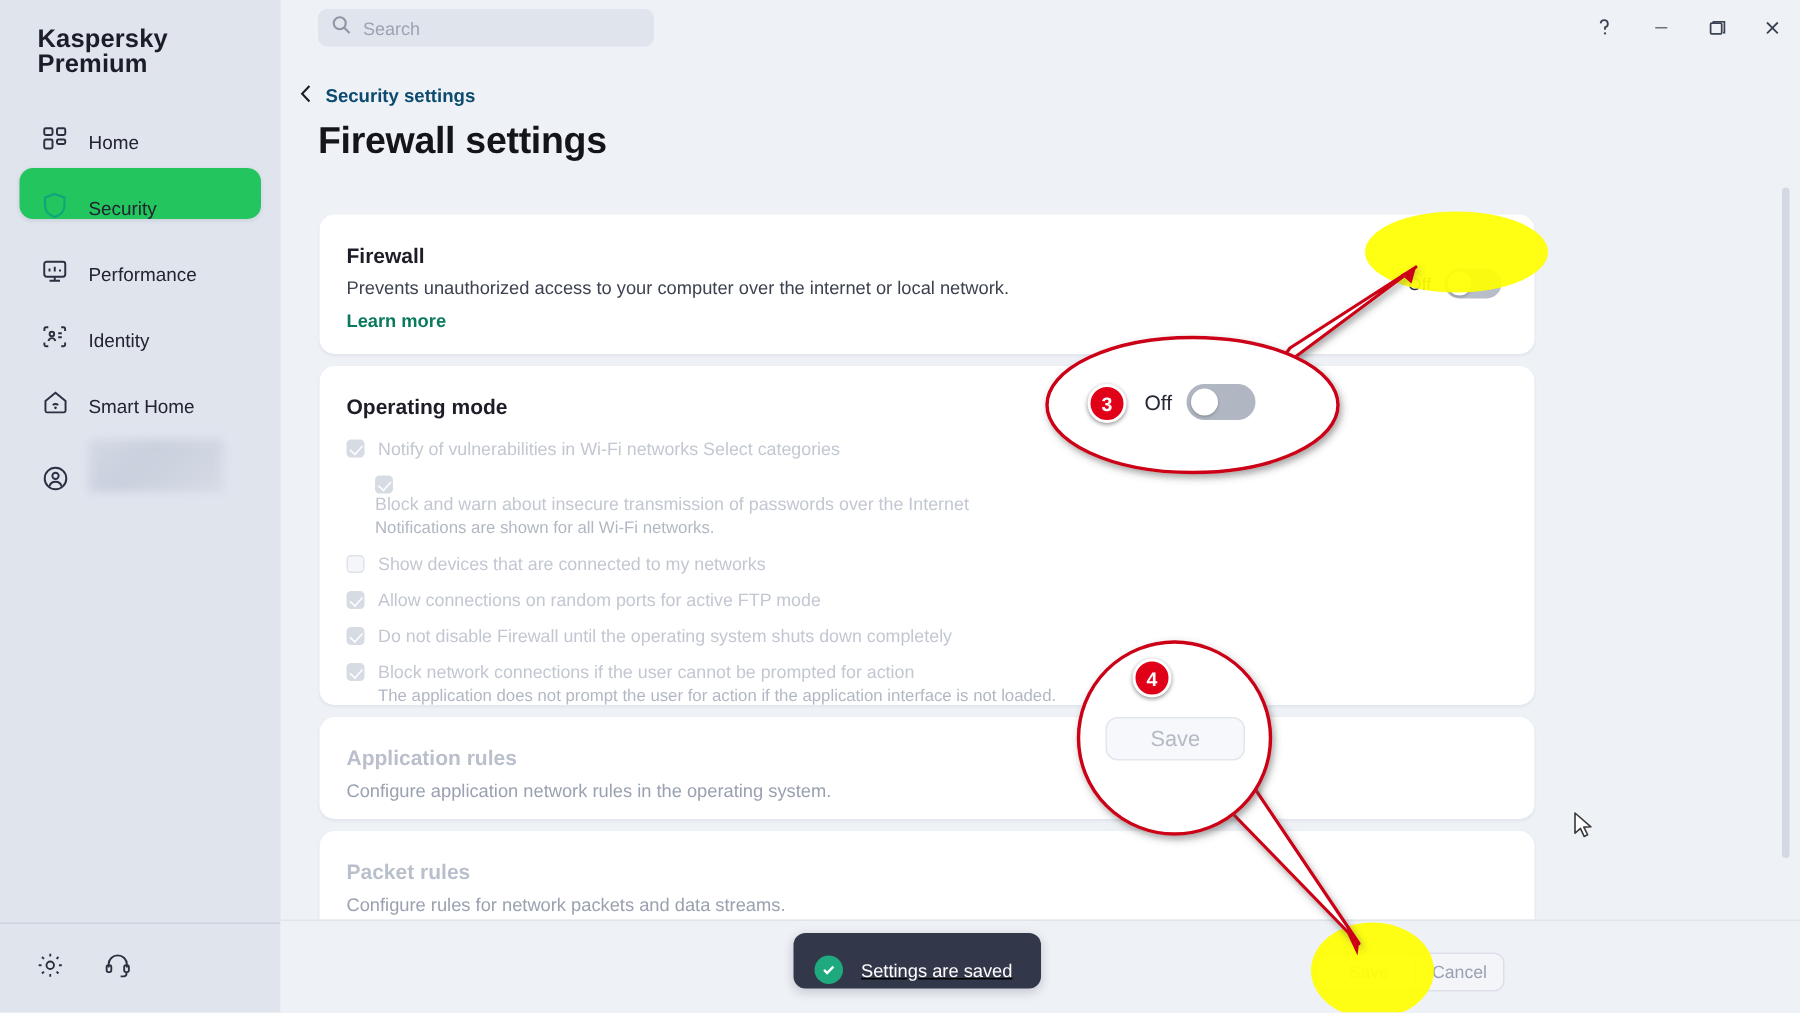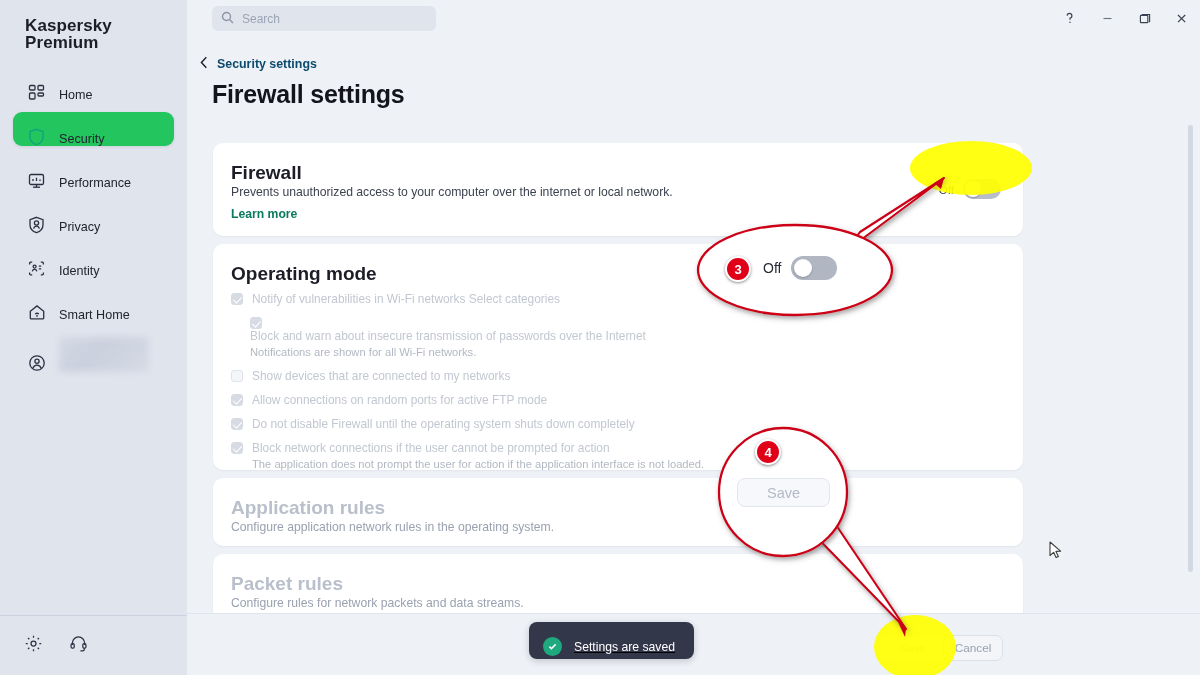--- a/index.html
+++ b/index.html
@@ -126,21 +126,21 @@
     border-radius: 10px;
     box-shadow: 0 1px 2px rgba(40,50,80,.06);
   }
   #card-firewall  { top: 105px; height: 93px; }
   #card-opmode    { top: 206px; height: 226px; }
   #card-apprules  { top: 440px; height: 68px; padding-left: 33px; }
   #card-pktrules  { top: 516px; height: 68px; }
 
   .card-title {
     position: absolute; left: 18px; top: 19px;
-    font-size: 19px; font-weight: 700; color: #1d1d28;
+    font-size: 14px; font-weight: 700; color: #1d1d28;
   }
   .card-desc {
     position: absolute; left: 18px; top: 42px;
     font-size: 12.2px; color: #3d4250;
   }
   .card-link {
     position: absolute; left: 18px; top: 64px;
     font-size: 12.2px; font-weight: 700; color: #0a7a5e;
     cursor: pointer;
   }
@@ -334,30 +334,20 @@
           <svg width="17" height="17" viewBox="0 0 17 17" fill="none" stroke="#2b3040" stroke-width="1.3">
             <rect x="1.5" y="2.5" width="14" height="10" rx="1.6"></rect>
             <path d="M5 15.2h7"></path>
               <path d="M8.5 12.5v2.7"></path>
             <path d="M5 9V7M8.5 9V5.8M12 9V7.6"></path>
           </svg>
         </span>
         <span class="nav-label">Performance</span>
       </div>
 
-      <div class="nav-item">
-        <span class="nav-ico">
-          <svg width="17" height="18" viewBox="0 0 17 18" fill="none" stroke="#2b3040" stroke-width="1.3">
-            <path d="M8.5 1.3 15 3.6v5.1c0 4.3-3.1 6.9-6.5 8-3.4-1.1-6.5-3.7-6.5-8V3.6z"></path>
-            <circle cx="8.5" cy="7" r="2.1"></circle>
-            <path d="M5.6 12.6c.5-1.6 1.6-2.5 2.9-2.5s2.4.9 2.9 2.5"></path>
-          </svg>
-        </span>
-        <span class="nav-label">Privacy</span>
-      </div>
 
       <div class="nav-item">
         <span class="nav-ico">
           <svg width="17" height="17" viewBox="0 0 17 17" fill="none" stroke="#2b3040" stroke-width="1.3">
             <path d="M4.2 2.2H2.6a1 1 0 0 0-1 1v1.4M4.2 14.8H2.6a1 1 0 0 1-1-1v-1.4M12.8 2.2h1.6a1 1 0 0 1 1 1v1.4M12.8 14.8h1.6a1 1 0 0 0 1-1v-1.4"></path>
             <circle cx="6.6" cy="6.6" r="1.5"></circle>
             <path d="M4.3 11.3c.3-1.2 1.2-1.9 2.3-1.9s2 .7 2.3 1.9"></path>
             <path d="M10.8 6.2h2.4M10.8 8.8h2.4"></path>
           </svg>
         </span>

